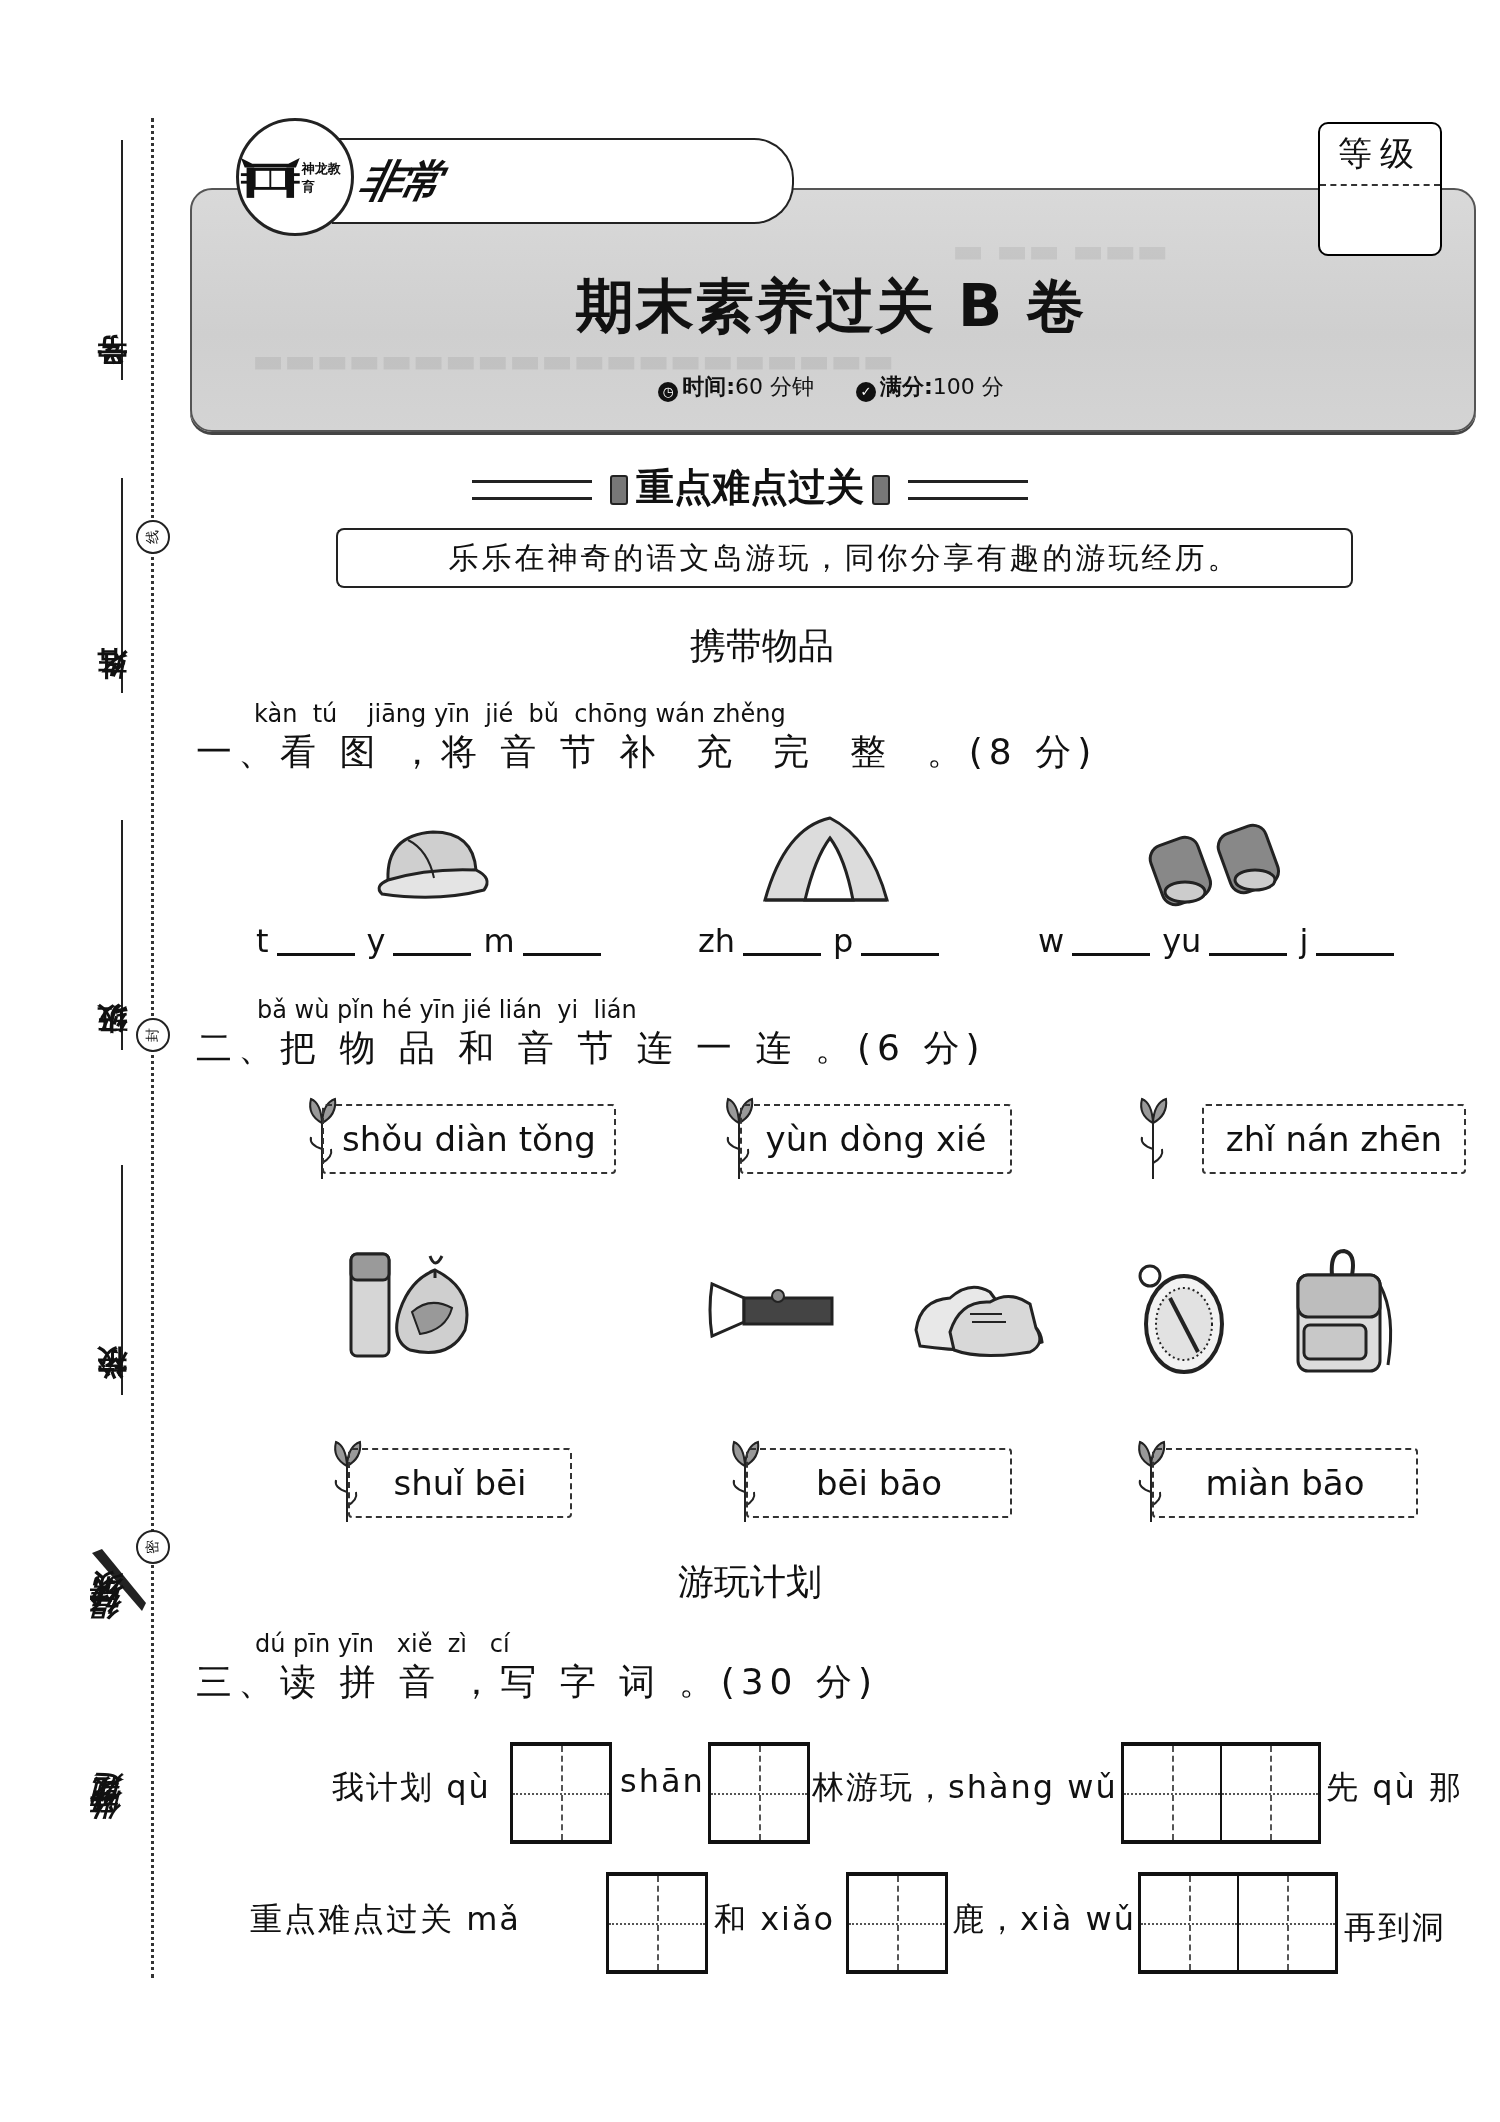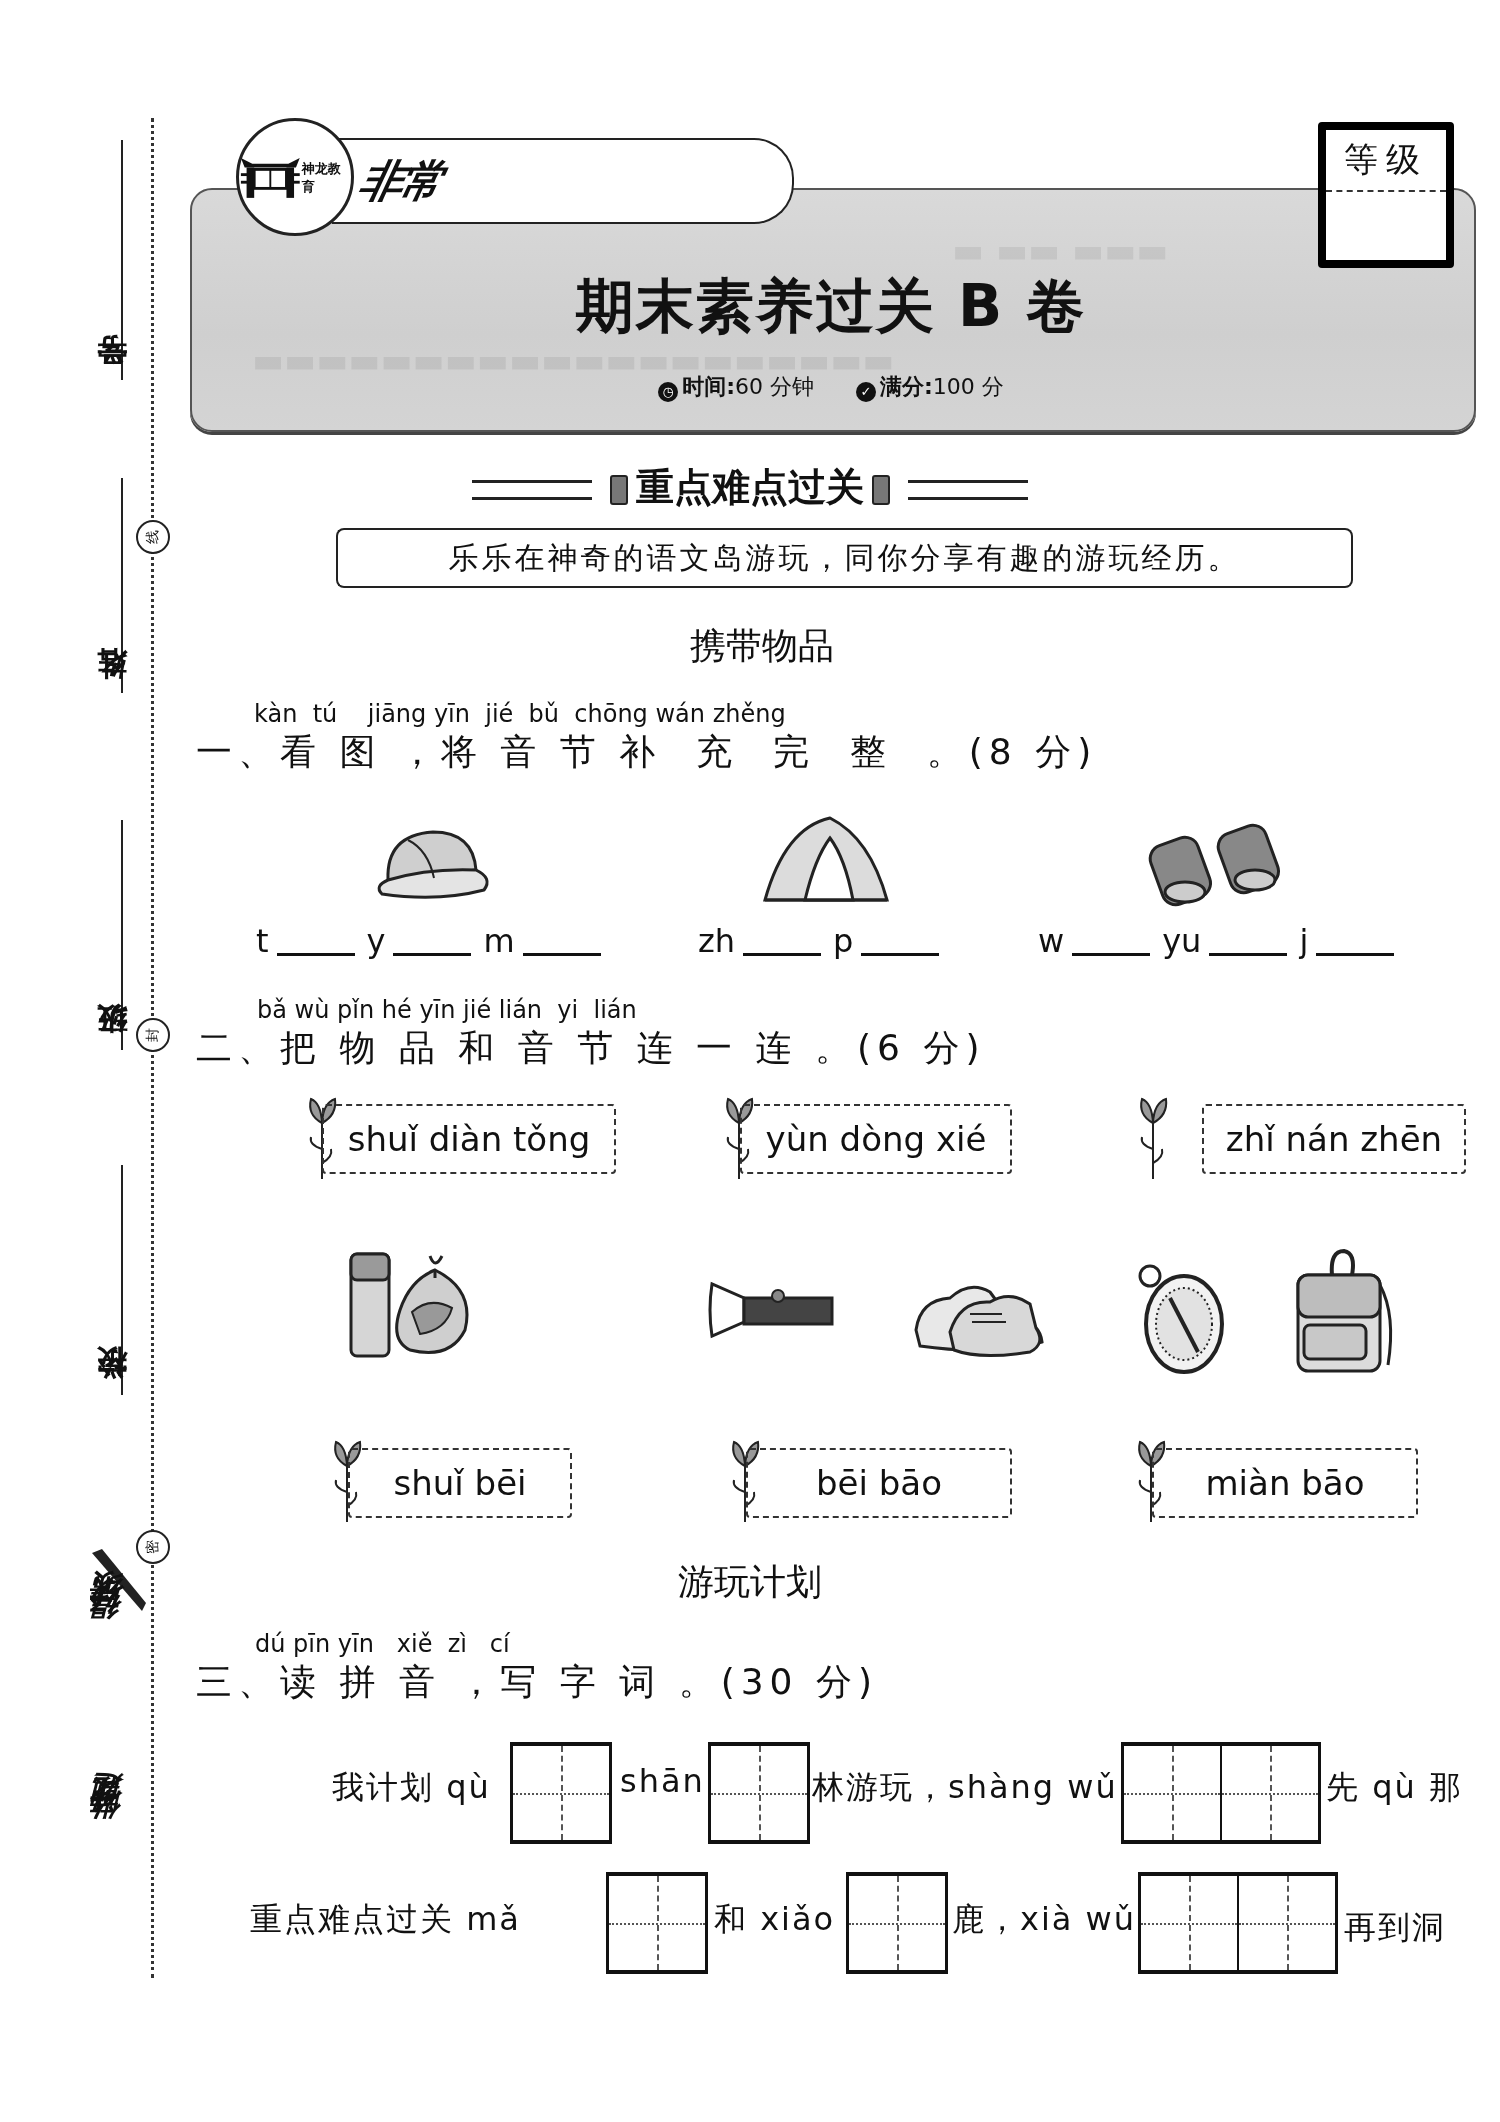--- a/index.html
+++ b/index.html
@@ -29,21 +29,21 @@
                  display: flex; flex-direction: row; align-items: center; justify-content: center; }
   .logo-gate { width: 66px; height: 48px; }
   .logo-text { font-size: 13px; font-weight: bold; margin-top: 2px; }
   .series-pill { position: absolute; left: 332px; top: 138px; width: 460px; height: 82px;
                  background: #fff; border: 2px solid #222; border-left: none;
                  border-radius: 0 40px 40px 0; z-index: 2; display: flex; align-items: center; }
   .brand-script { font-family: "DejaVu Serif", serif; font-size: 44px; font-weight: bold;
                   font-style: italic; margin-left: 28px; letter-spacing: -4px; transform: skewX(-12deg); }
   .series-title { font-size: 34px; font-weight: bold; margin-left: 14px; letter-spacing: -1px; }
   .grade-box { position: absolute; left: 1318px; top: 122px; width: 120px; height: 130px;
-               background: #fff; border: 8px solid #000000; border-radius: 4px; z-index: 3; }
+               background: #fff; border: 2px solid #000000; border-radius: 10px; z-index: 3; }
   .grade-label { height: 60px; border-bottom: 2px dashed #333; display: flex; align-items: center;
                  justify-content: center; font-size: 34px; letter-spacing: 8px; }
   .exam-title { position: absolute; left: 190px; top: 268px; width: 1282px; text-align: center;
                 font-size: 58px; font-weight: bold; letter-spacing: 2px; z-index: 2; }
   .exam-meta { position: absolute; left: 190px; top: 372px; width: 1282px; text-align: center;
                font-size: 22px; z-index: 2; }
   .exam-meta .ic { display: inline-block; width: 20px; height: 20px; border-radius: 50%;
                    background: #111; color: #fff; font-size: 13px; line-height: 20px;
                    text-align: center; vertical-align: -2px; margin-right: 4px; }
   .exam-meta .b { font-weight: bold; }
@@ -206,21 +206,21 @@
 </div>
 
 <div class="q-pinyin" style="left:257px;top:996px;">bǎ wù pǐn hé yīn jié lián  yi  lián</div>
 <div class="q-title" style="top:1024px;">二、把 物 品 和 音 节 连 一 连 。(6 分)</div>
 
 <svg class="sprout" style="left:305px;top:1093px;" viewBox="0 0 34 86">
     <path d="M17 30 Q2 22 6 6 Q16 10 17 30 Q18 10 30 6 Q32 22 17 30 Z M17 30 L17 86" fill="#999" stroke="#222" stroke-width="2"></path>
     <path d="M17 56 Q4 52 6 44 M17 70 Q28 64 26 56" fill="none" stroke="#222" stroke-width="2"></path>
   </svg>
 <div class="py-card" style="left:322px;top:1104px;width:290px;">
-    <span>shuǐ diàn tǒng</span>
+    <span>shǒu diàn tǒng</span>
   </div>
 
 <svg class="sprout" style="left:722px;top:1093px;" viewBox="0 0 34 86">
     <path d="M17 30 Q2 22 6 6 Q16 10 17 30 Q18 10 30 6 Q32 22 17 30 Z M17 30 L17 86" fill="#999" stroke="#222" stroke-width="2"></path>
     <path d="M17 56 Q4 52 6 44 M17 70 Q28 64 26 56" fill="none" stroke="#222" stroke-width="2"></path>
   </svg>
 <div class="py-card" style="left:740px;top:1104px;width:268px;">
     <span>yùn dòng xié</span>
   </div>
 

